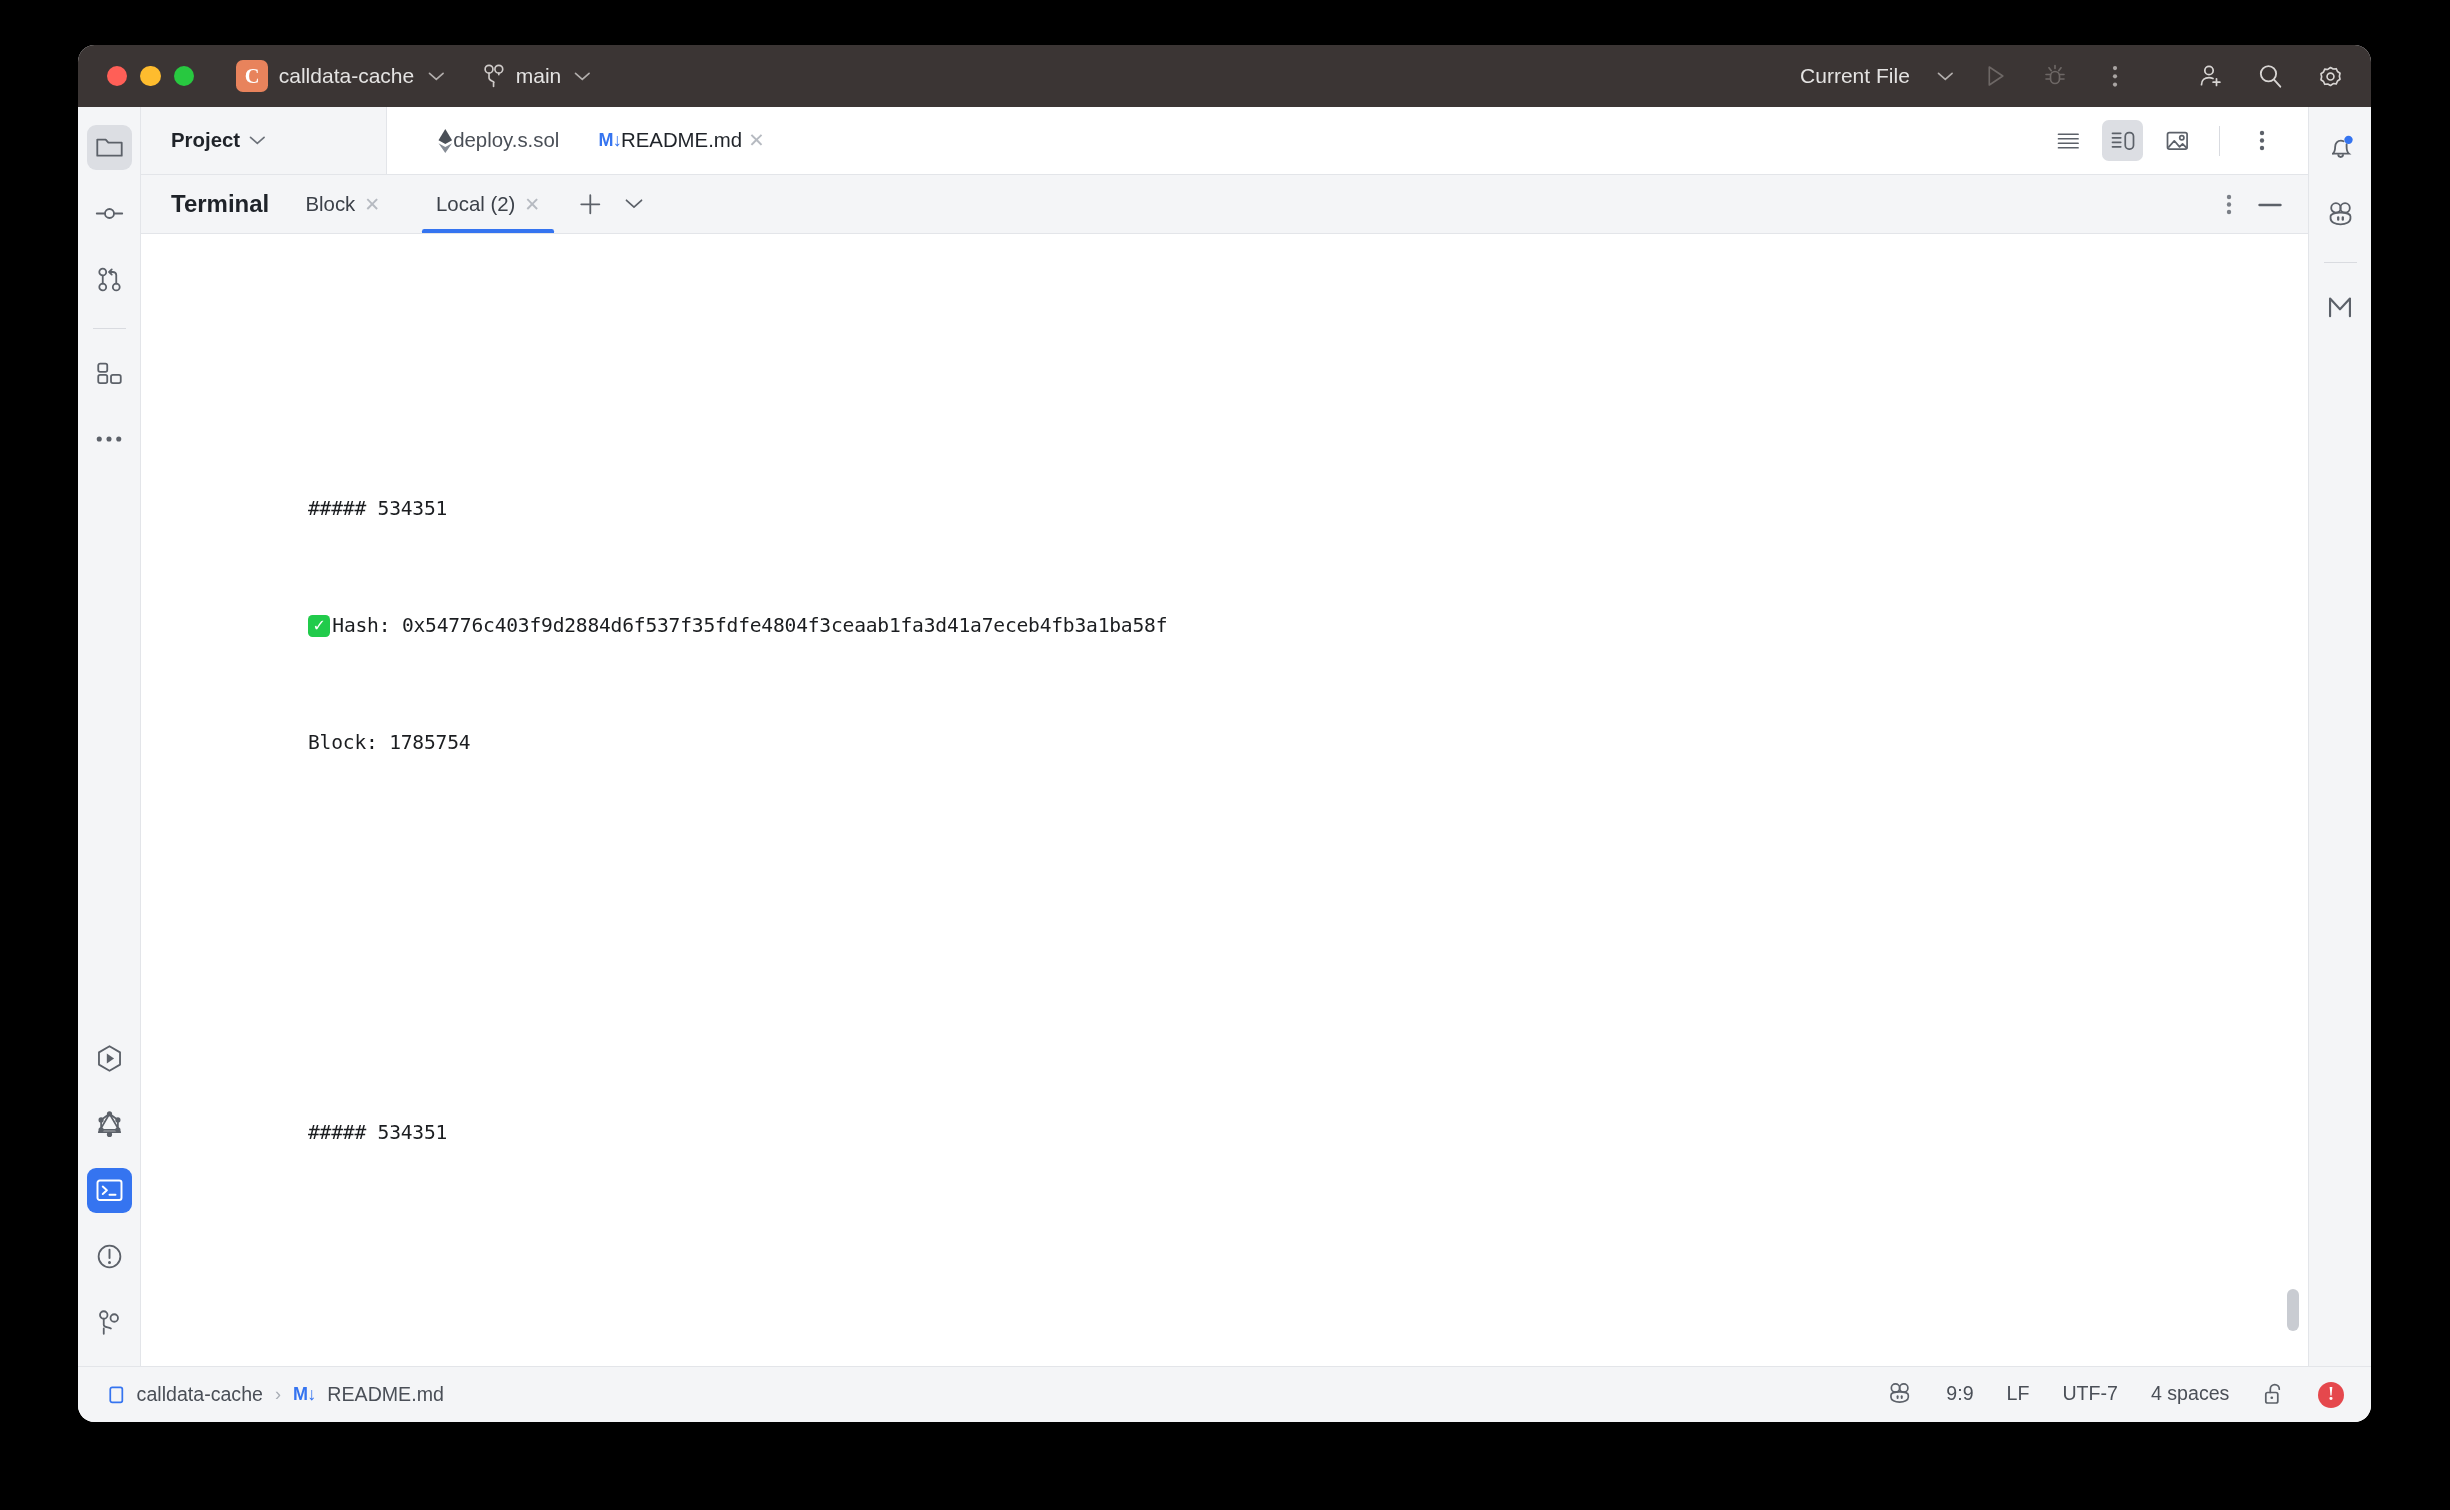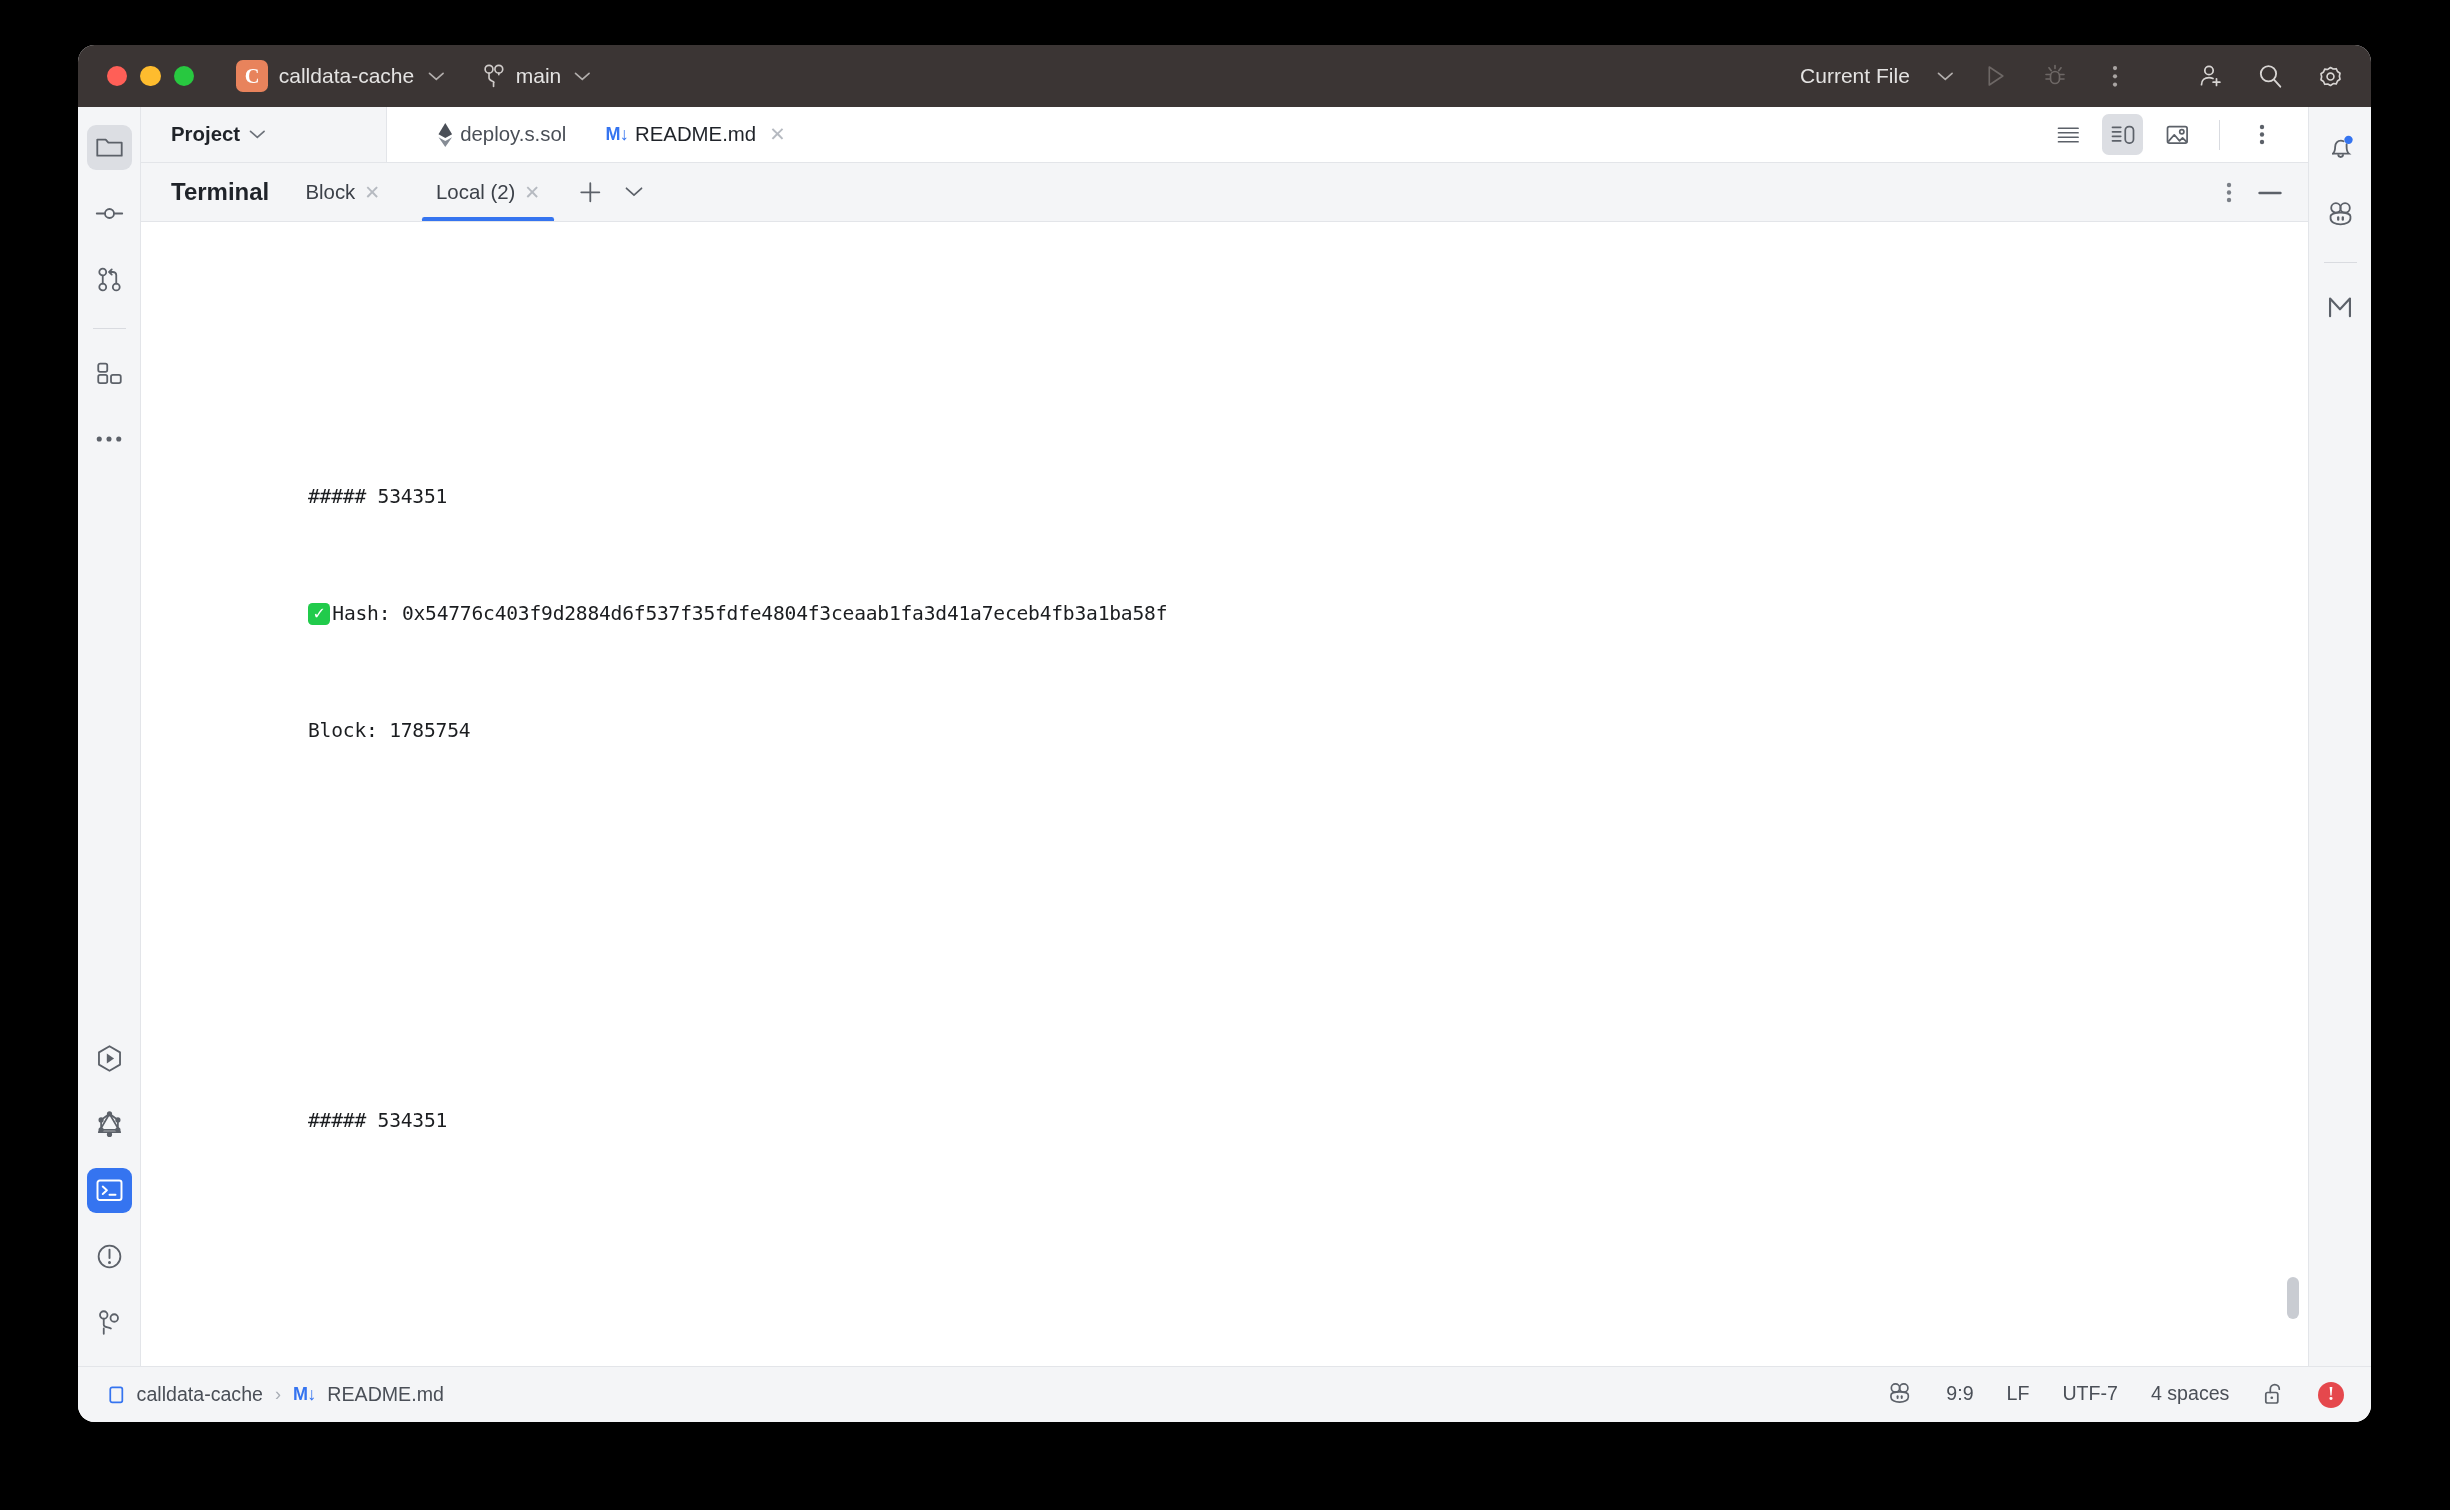--- a/index.html
+++ b/index.html
@@ -84,37 +84,37 @@
   .rail-btn.sel-gray { background: #dcdee3; }
   .rail-btn.sel-blue { background: #3574f0; }
   .rail-div { width: 33px; height: 0.8px; background: #d9dbe0; margin: 4.5px 0 22.6px 0; }
   .rail-spacer { flex: 1; }
 
   
   #center { flex: 1; display: flex; flex-direction: column; min-width: 0; }
 
   
   #tabrow {
-    height: 56px; background: #f4f5f7;
+    height: 68px; background: #f4f5f7;
     display: flex; align-items: stretch;
     border-bottom: 0.8px solid #e3e5e9;
     flex-shrink: 0;
   }
   #projectbtn {
     width: 246px; display: flex; align-items: center;
     padding-left: 30px; gap: 9px;
     border-right: 0.8px solid #e3e5e9;
   }
   .proj-label { font-size: 20.4px; font-weight: 700; color: #1f2329; }
   #filetabs {
     flex: 1; display: flex; align-items: stretch; background: #ffffff;
     padding-left: 30px;
   }
   .ftab {
-    display: flex; align-items: center; gap: 7px;
+    display: flex; align-items: center; gap: 0;
     padding: 0 19.6px; font-size: 20.4px; color: #4a4f57;
   }
   .ftab.active { color: #1f2329; }
   .md-badge {
     color: #3574f0; font-size: 18px; font-weight: 700;
     letter-spacing: -0.8px;
   }
   .tab-x { color: #b6bac1; font-size: 19.6px; margin-left: 6px; }
   #editor-tools {
     display: flex; align-items: center; gap: 13.6px;

